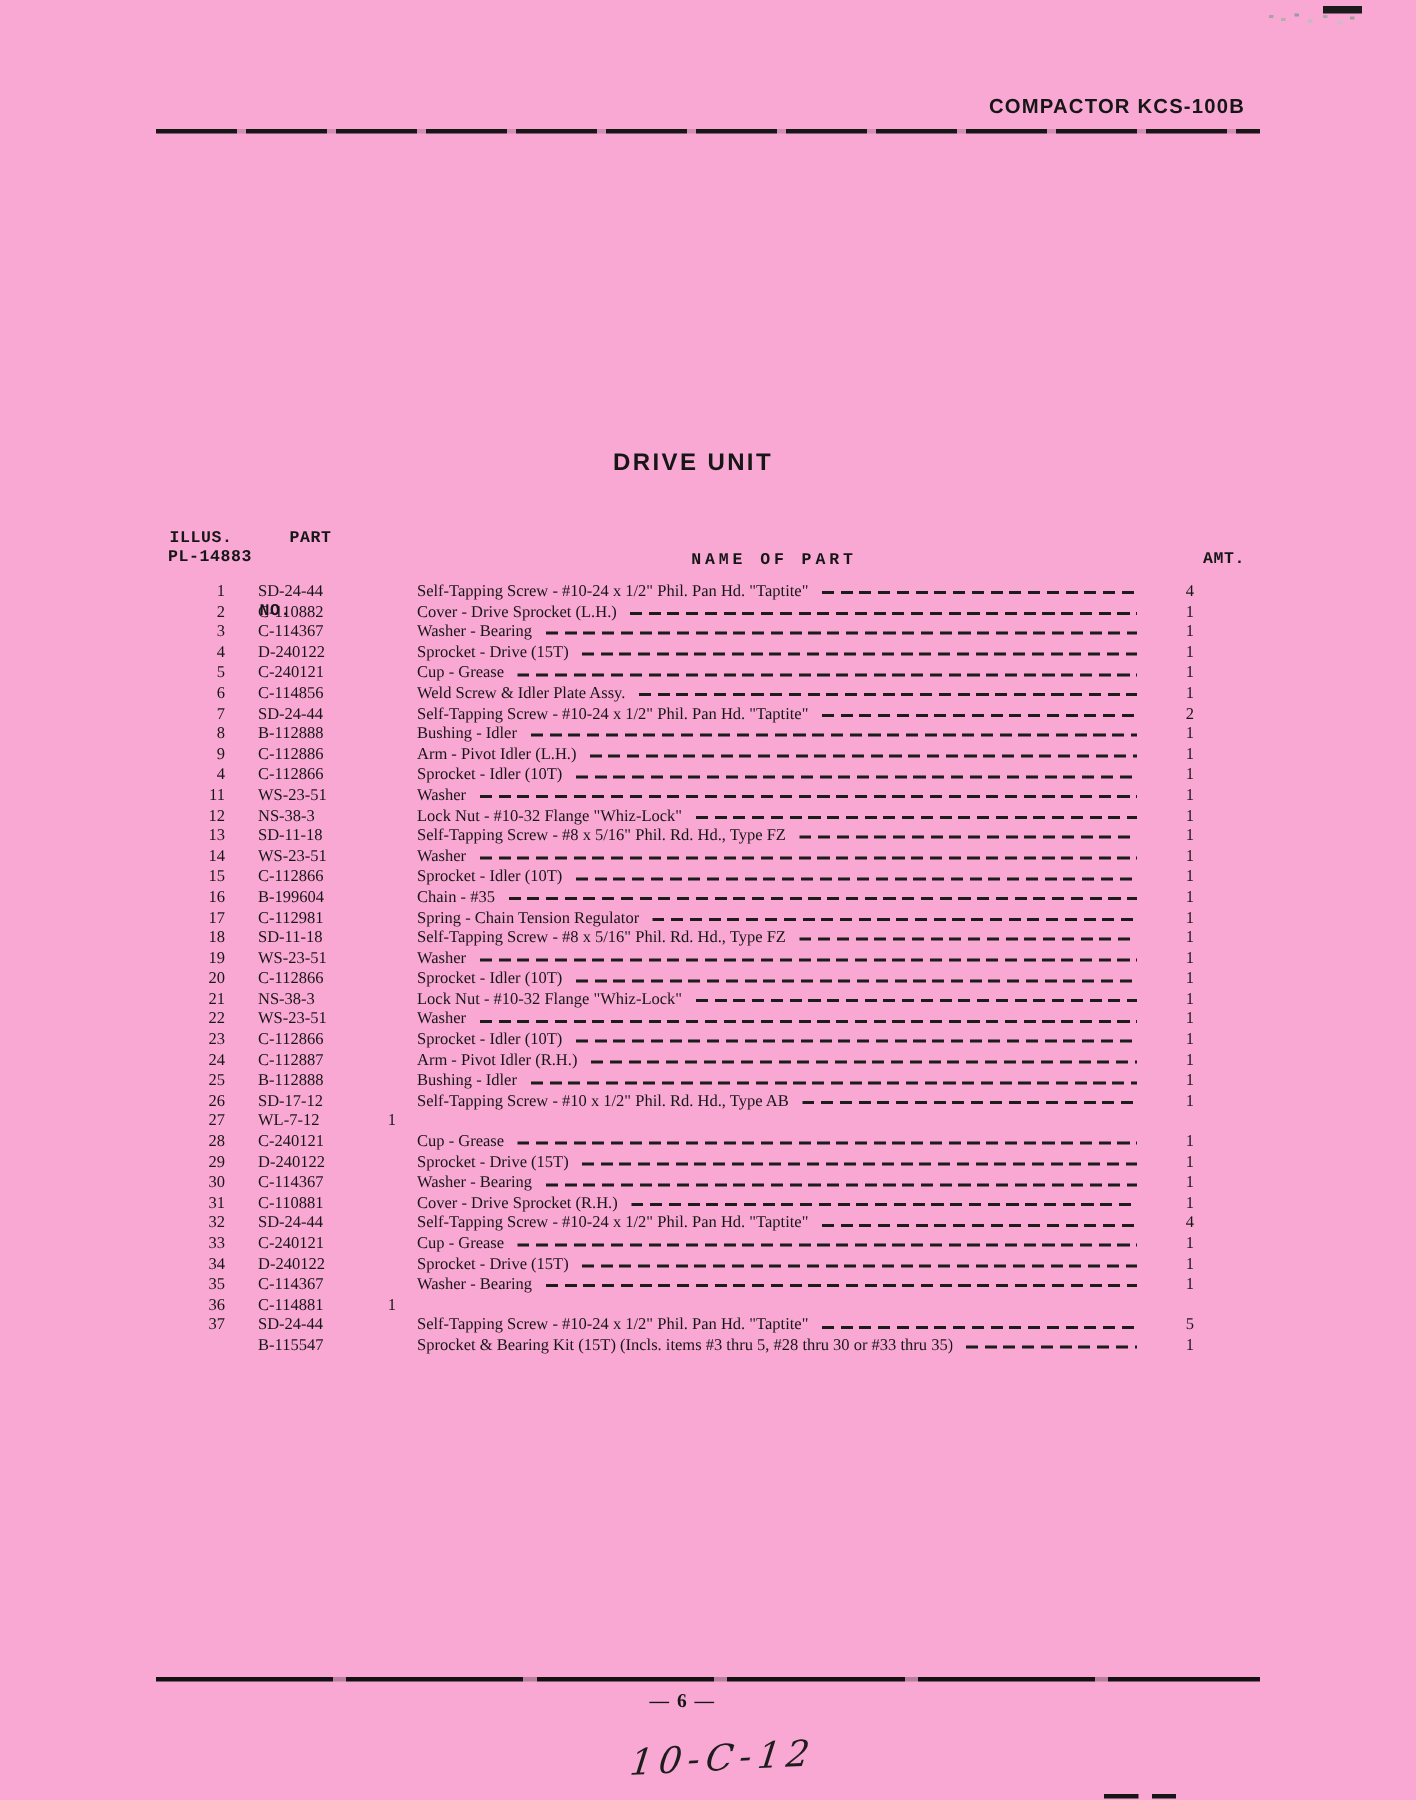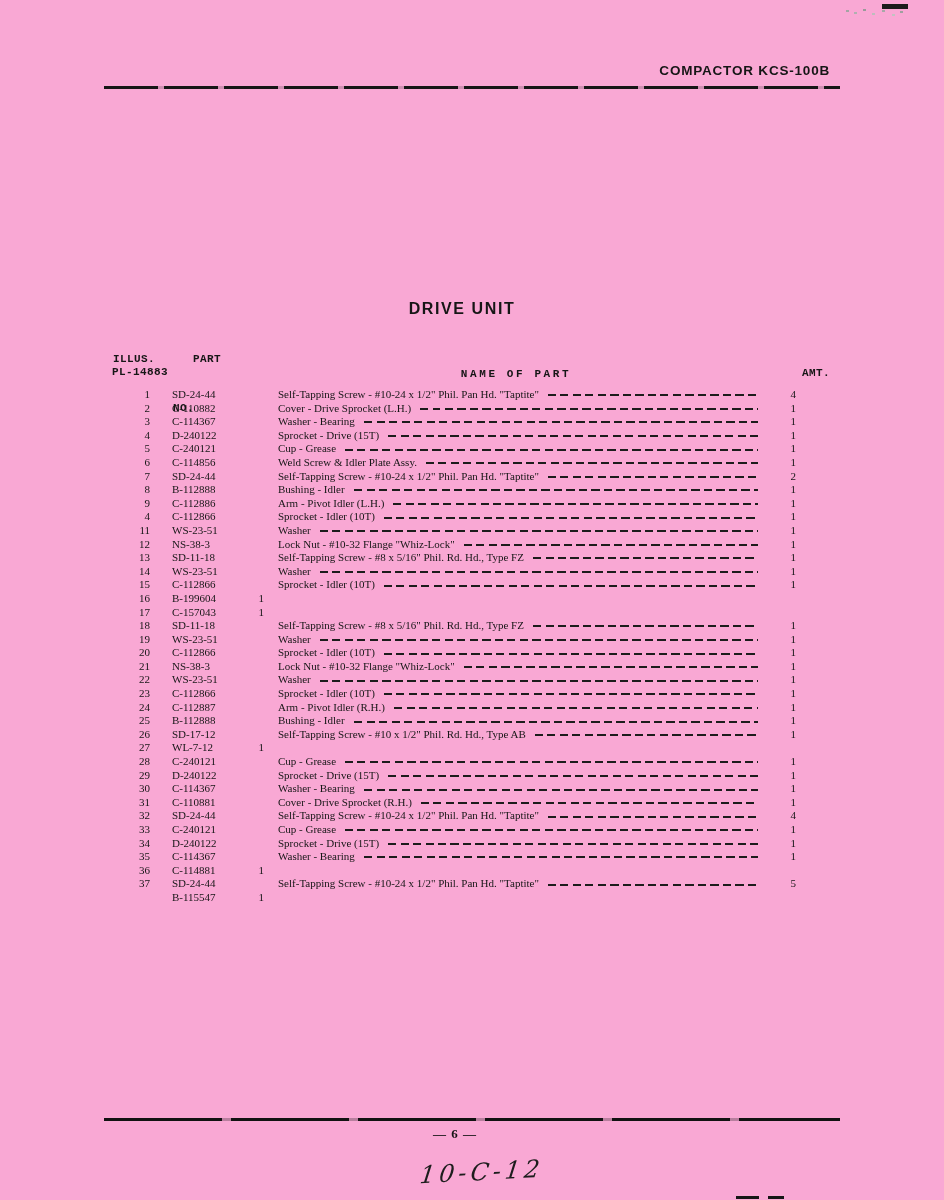--- a/index.html
+++ b/index.html
@@ -226,25 +226,33 @@
           <span class="c-part">C-112866</span>
           <span class="c-name">
             <span class="name-text">Sprocket - Idler (10T)</span>
             <span class="leader"></span>
           </span>
           <span class="c-amt">1</span>
         </div>
         <div class="row">
           <span class="c-illus">16</span>
           <span class="c-part">B-199604</span>
+          <span class="c-name">
+            <span class="name-text">Chain - #35</span>
+            <span class="leader"></span>
+          </span>
           <span class="c-amt">1</span>
         </div>
         <div class="row">
           <span class="c-illus">17</span>
-          <span class="c-part">C-157043</span>
+          <span class="c-part">C-112981</span>
+          <span class="c-name">
+            <span class="name-text">Spring - Chain Tension Regulator</span>
+            <span class="leader"></span>
+          </span>
           <span class="c-amt">1</span>
         </div>
         <div class="row">
           <span class="c-illus">18</span>
           <span class="c-part">SD-11-18</span>
           <span class="c-name">
             <span class="name-text">Self-Tapping Screw - #8 x 5/16" Phil. Rd. Hd., Type FZ</span>
             <span class="leader"></span>
           </span>
           <span class="c-amt">1</span>
@@ -408,20 +416,24 @@
           <span class="c-part">SD-24-44</span>
           <span class="c-name">
             <span class="name-text">Self-Tapping Screw - #10-24 x 1/2" Phil. Pan Hd. "Taptite"</span>
             <span class="leader"></span>
           </span>
           <span class="c-amt">5</span>
         </div>
         <div class="row">
           <span class="c-illus"></span>
           <span class="c-part">B-115547</span>
+          <span class="c-name">
+            <span class="name-text">Sprocket &amp; Bearing Kit (15T) (Incls. items #3 thru 5, #28 thru 30 or #33 thru 35)</span>
+            <span class="leader"></span>
+          </span>
           <span class="c-amt">1</span>
         </div>
       </div>
   </div>
 
   <div class="rule bottom-rule"></div>
   <div class="page-number">— 6 —</div>
   <div class="handwritten">10-C-12</div>
 
   <div class="artifact-dash-br1"></div>

